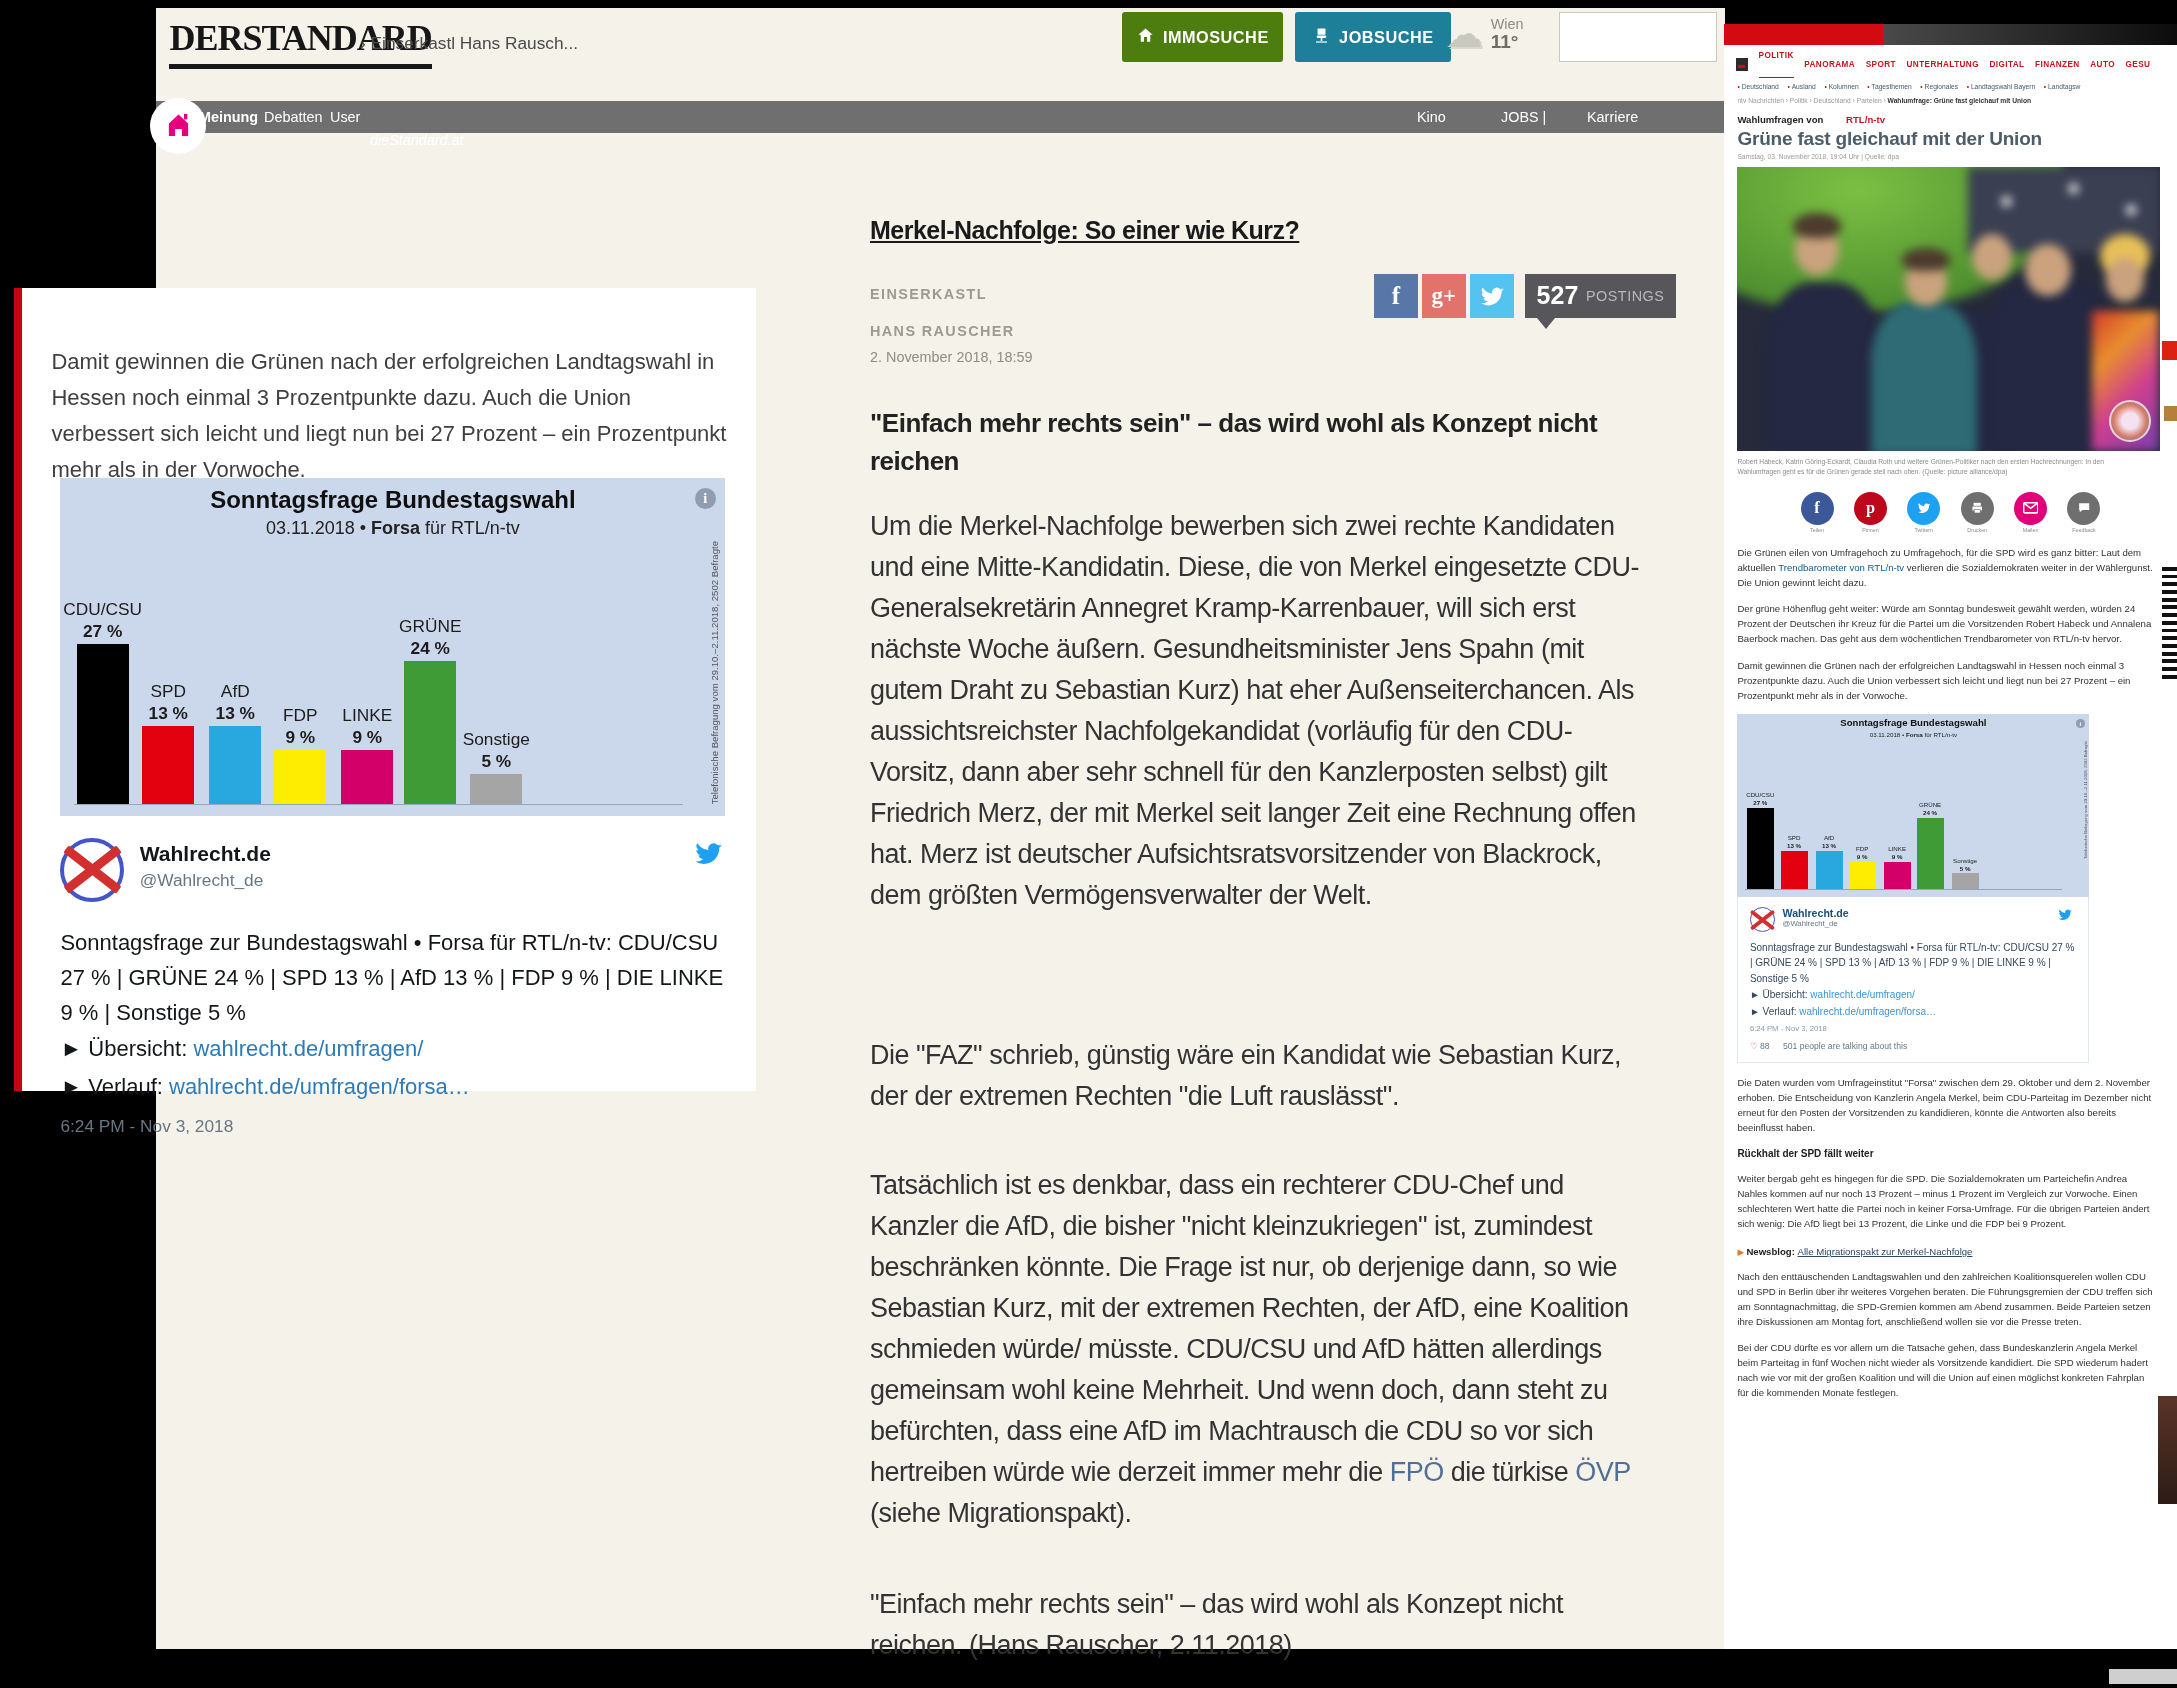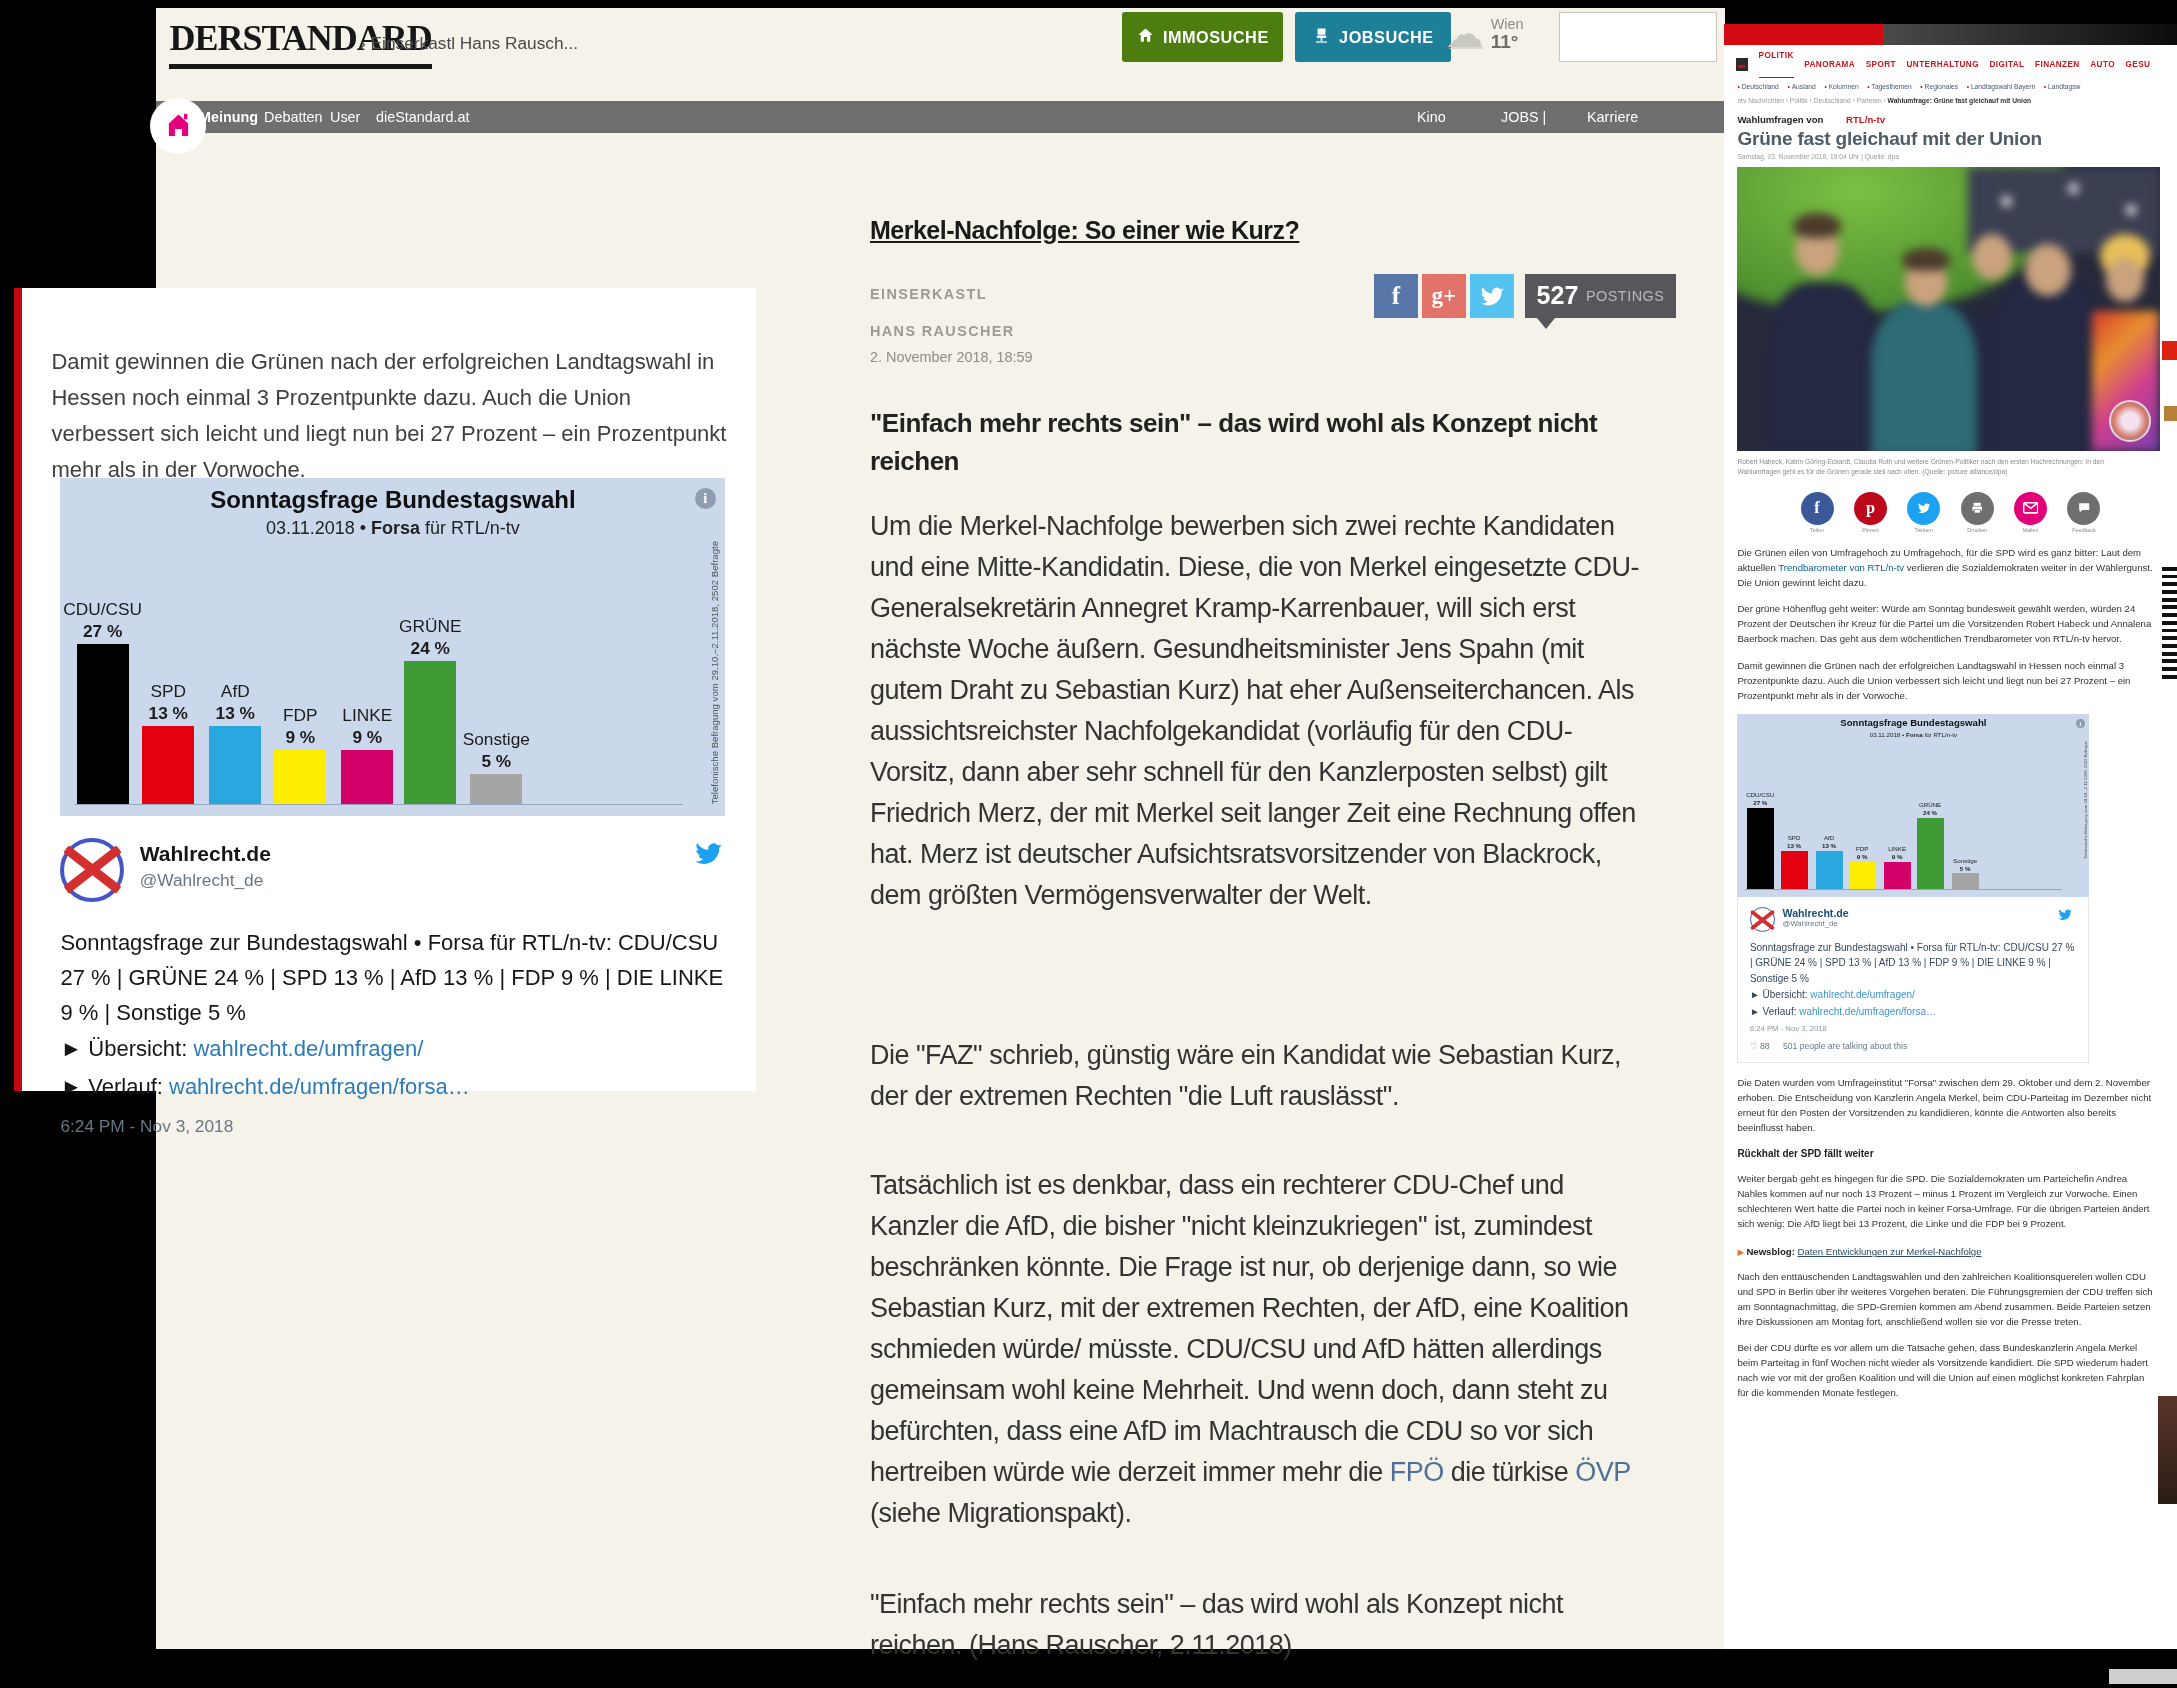--- a/index.html
+++ b/index.html
@@ -227,21 +227,21 @@
           <span class="temp">11°</span>
         </span>
       </div>
       <input id="searchbox" type="text" style="">
     </div>
 
     <div id="nav-dark">
       <span style="left:43px;font-weight:bold;">Meinung</span>
       <span style="left:108px;">Debatten</span>
       <span style="left:174px;">User</span>
-      <span style="left:220px;">dieStandard.at</span>
+      <span style="left:214px;font-style:italic;margin-top:23px;">dieStandard.at</span>
       <span style="left:1261px;">Kino</span>
       <span style="left:1345px;">JOBS |</span>
       <span style="left:1431px;">Karriere</span>
     </div>
     <div id="ressort-logo">
       <span>
         <svg width="33" height="33" viewBox="0 0 24 24">
             <path d="M5 21v-9l7-6.5 7 6.5v9h-4.5v-5h-5v5z" fill="#e6007e"></path>
             <rect x="16" y="5" width="2.4" height="4" fill="#e6007e"></rect>
           </svg>
@@ -544,21 +544,21 @@
       <div class="tw-foot">
         <span><span class="heart">♡</span> <span>88</span></span>
         <span>501 people are talking about this</span>
       </div>
     </div>
 
     <div class="ntv-p b5">Die Daten wurden vom Umfrageinstitut "Forsa" zwischen dem 29. Oktober und dem 2. November erhoben. Die Entscheidung von Kanzlerin Angela Merkel, beim CDU-Parteitag im Dezember nicht erneut für den Posten der Vorsitzenden zu kandidieren, könnte die Antworten also bereits beeinflusst haben.</div>
     <div id="ntv-subhead" class="b3">Rückhalt der SPD fällt weiter</div>
     <div class="ntv-p b5">Weiter bergab geht es hingegen für die SPD. Die Sozialdemokraten um Parteichefin Andrea Nahles kommen auf nur noch 13 Prozent – minus 1 Prozent im Vergleich zur Vorwoche. Einen schlechteren Wert hatte die Partei noch in keiner Forsa-Umfrage. Für die übrigen Parteien ändert sich wenig: Die AfD liegt bei 13 Prozent, die Linke und die FDP bei 9 Prozent.</div>
     <div id="ntv-newsblog" class="b3">
-      <span class="mark">▶ </span><b>Newsblog: </b><span class="nl">Daten Entwicklungen zur Merkel-Nachfolge</span>
+      <span class="mark">▶ </span><b>Newsblog: </b><span class="nl">Alle Migrationspakt zur Merkel-Nachfolge</span>
     </div>
     <div class="ntv-p b5">Nach den enttäuschenden Landtagswahlen und den zahlreichen Koalitionsquerelen wollen CDU und SPD in Berlin über ihr weiteres Vorgehen beraten. Die Führungsgremien der CDU treffen sich am Sonntagnachmittag, die SPD-Gremien kommen am Abend zusammen. Beide Parteien setzen ihre Diskussionen am Montag fort, anschließend wollen sie vor die Presse treten.</div>
     <div class="ntv-p b5">Bei der CDU dürfte es vor allem um die Tatsache gehen, dass Bundeskanzlerin Angela Merkel beim Parteitag in fünf Wochen nicht wieder als Vorsitzende kandidiert. Die SPD wiederum hadert nach wie vor mit der großen Koalition und will die Union auf einen möglichst konkreten Fahrplan für die kommenden Monate festlegen.</div>
 
     <div id="frag-red" class="frag"></div>
     <div id="frag-amber" class="frag"></div>
     <div id="frag-code" class="frag"></div>
     <div id="frag-photo" class="frag"></div>
   </div>
 

